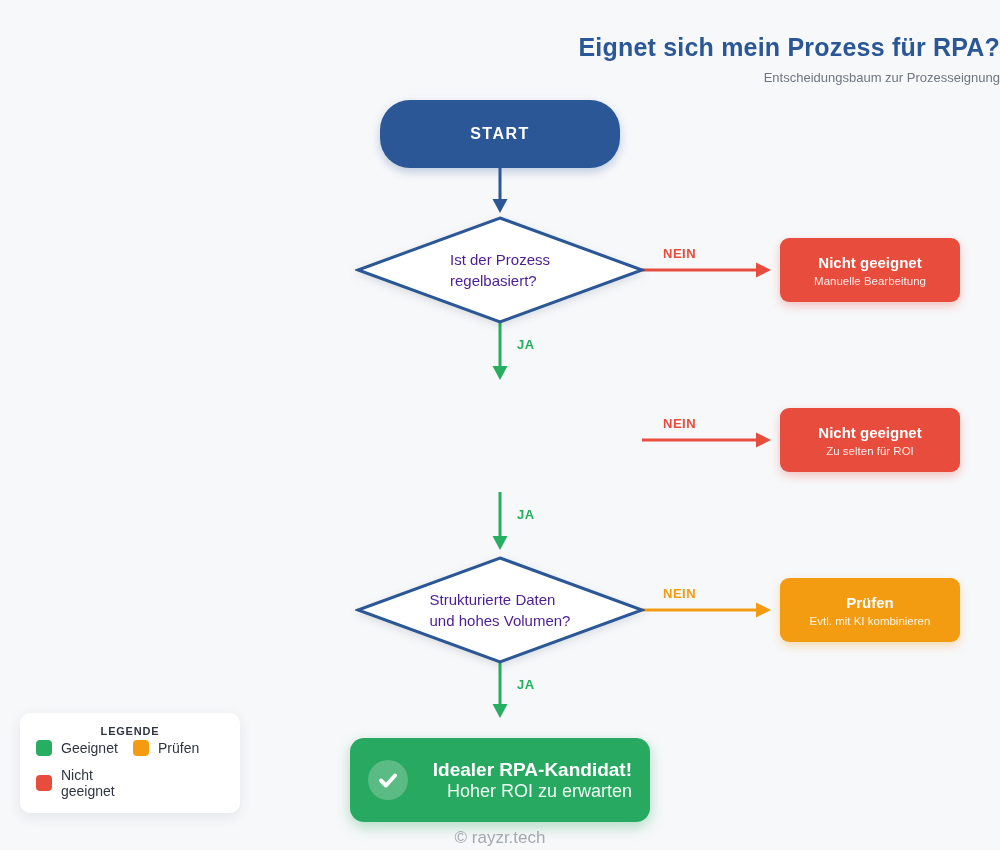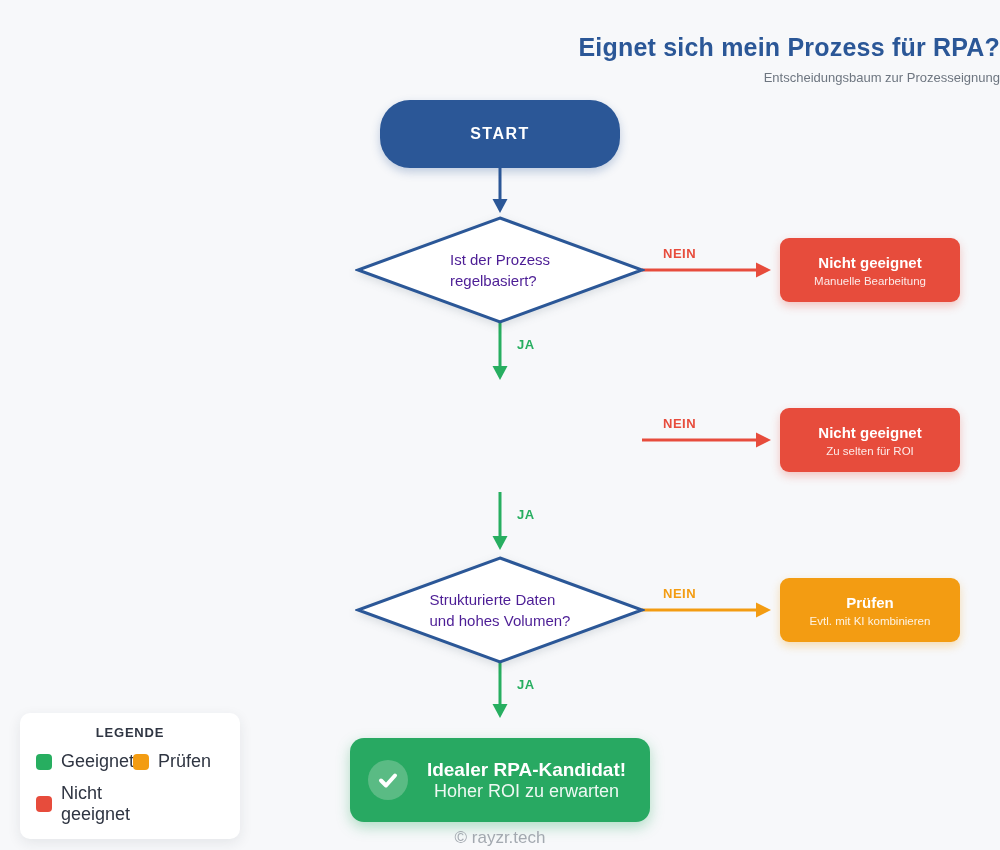--- a/index.html
+++ b/index.html
@@ -73,41 +73,41 @@
   .result {
     position: absolute; left: 350px; top: 738px; width: 300px; height: 84px;
     background: #28a962; border-radius: 14px; z-index: 2;
     display: flex; align-items: center; padding: 0 18px; gap: 13px;
     box-shadow: 0 5px 14px rgba(40, 169, 98, 0.35);
   }
   .check-circle {
     width: 40px; height: 40px; border-radius: 50%; background: #5abb84;
     flex: 0 0 auto; display: flex; align-items: center; justify-content: center;
   }
-  .result-text { flex: 1; display: flex; flex-direction: column; align-items: center; gap: 0; }
+  .result-text { flex: 1; display: flex; flex-direction: column; align-items: flex-end; gap: 0; }
   .result-title { color: #ffffff; font-size: 19px; font-weight: 700; }
   .result-sub { color: rgba(255,255,255,0.92); font-size: 18px; }
 
   
   .legend {
     position: absolute; left: 20px; top: 713px; width: 220px; z-index: 3;
     background: #ffffff; border-radius: 10px; padding: 12px 16px 14px;
     box-shadow: 0 4px 14px rgba(30, 40, 60, 0.09);
   }
   .legend-title {
-    text-align: center; font-size: 13px; font-weight: 700; color: #2f3542;
-    letter-spacing: 0.8px; margin-bottom: 11px;
+    text-align: center; font-size: 11px; font-weight: 700; color: #2f3542;
+    letter-spacing: 0.8px; margin-bottom: 3px;
   }
   .legend-grid { display: grid; grid-template-columns: 97px auto; row-gap: 11px; }
   .legend-item { display: flex; align-items: center; gap: 9px; }
   .swatch { width: 16px; height: 16px; border-radius: 4px; flex: 0 0 auto; }
   .sw-green { background: #27ae60; }
   .sw-orange { background: #f39c12; }
   .sw-red { background: #e74c3c; }
-  .legend-label { font-size: 18px; color: #2f3542; }
+  .legend-label { font-size: 14px; color: #2f3542; }
 
   
   .footer {
     position: absolute; top: 828px; left: 0; width: 100%;
     text-align: center; font-size: 17px; color: #a3a9b0; z-index: 2;
   }
 </style>
 </head>
 <body>
 

